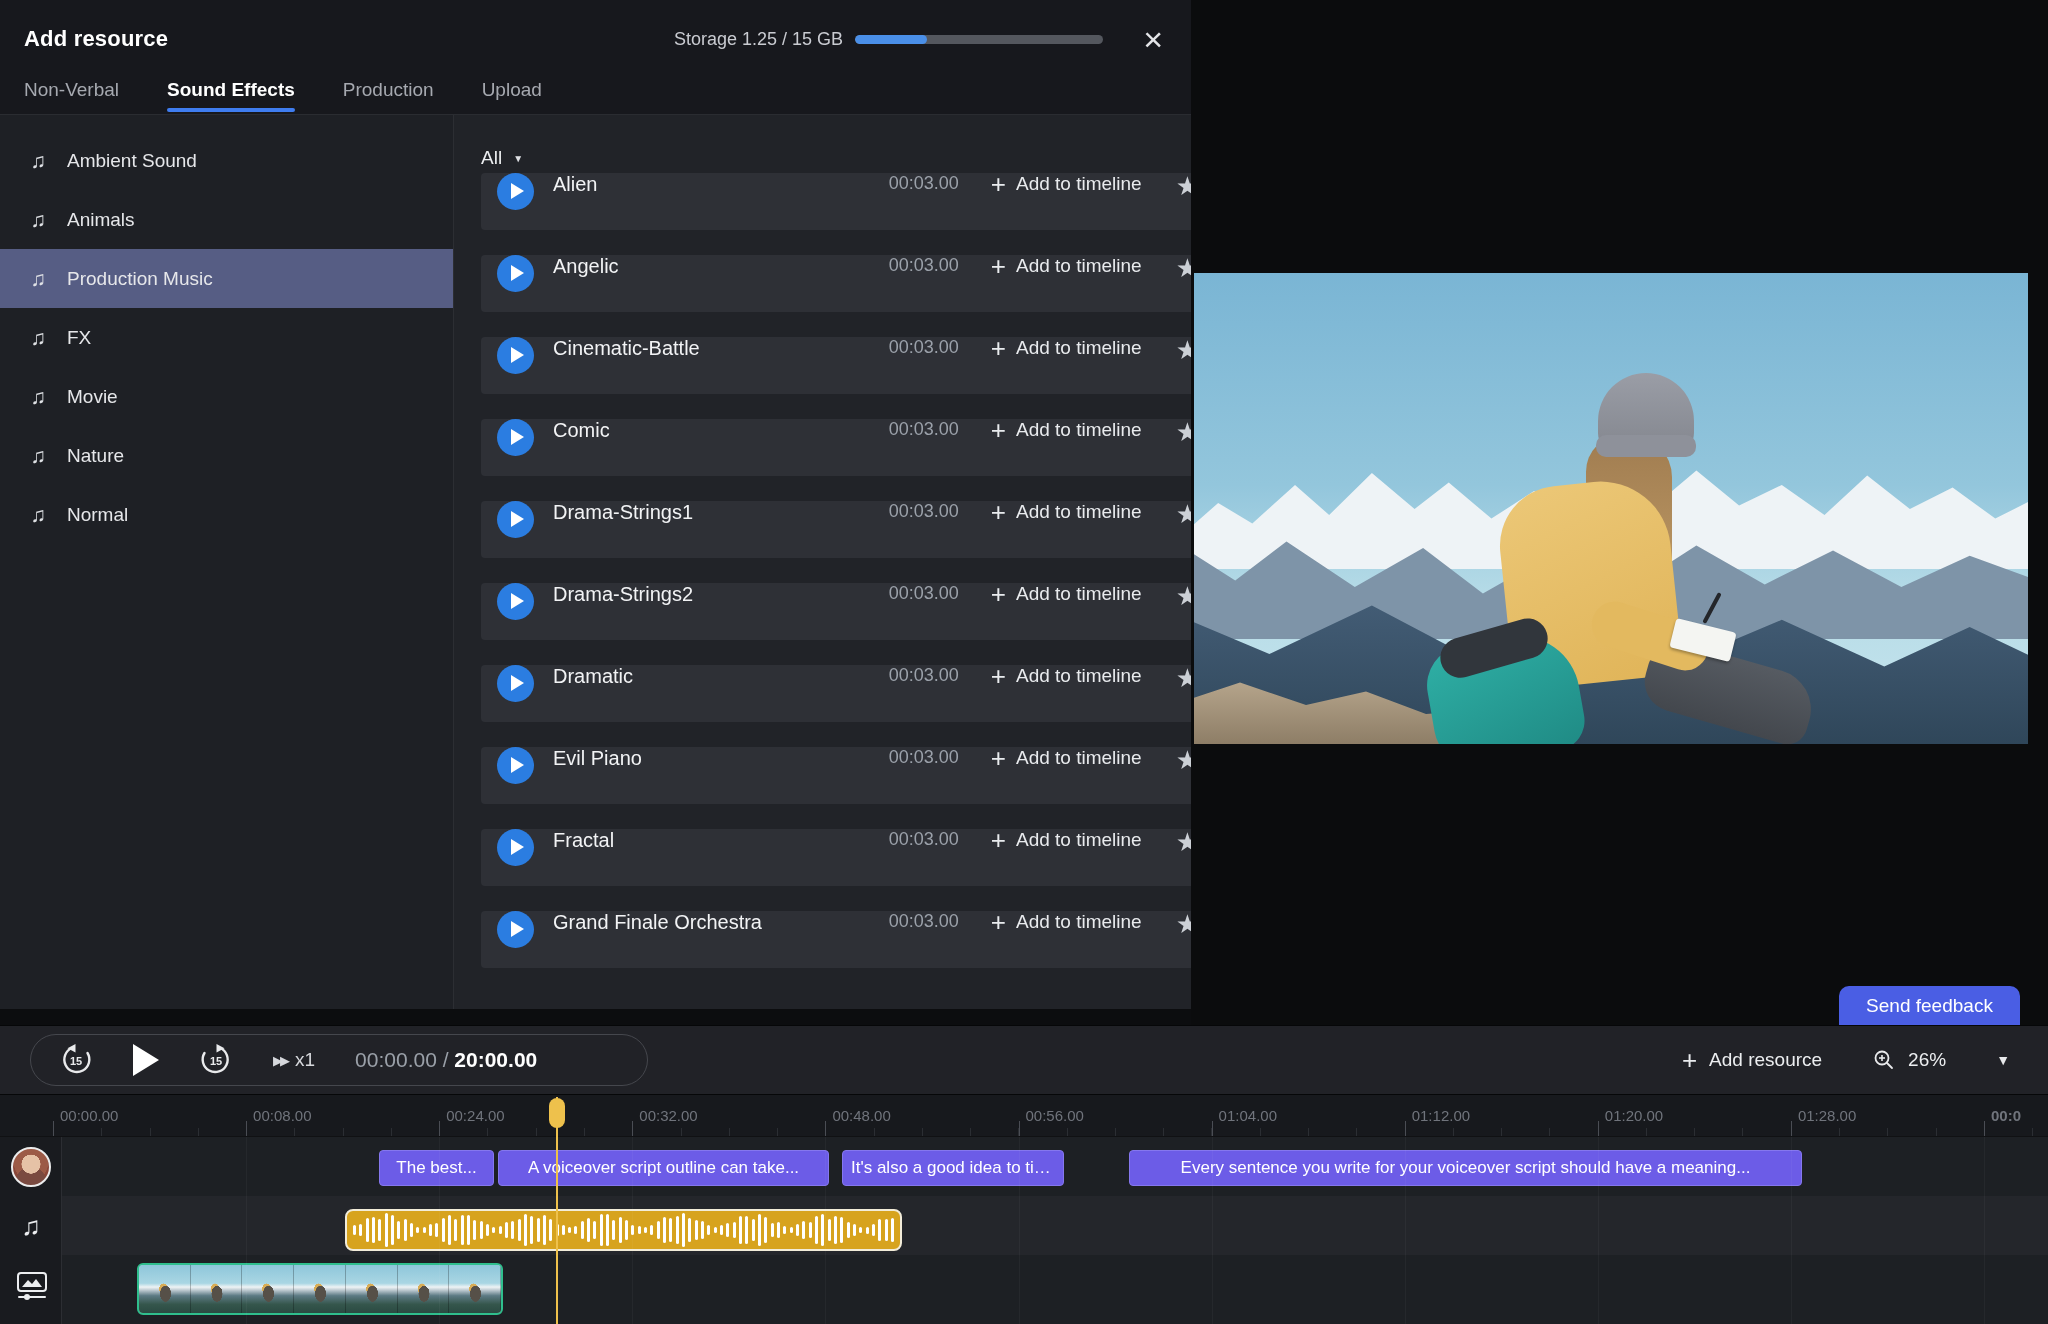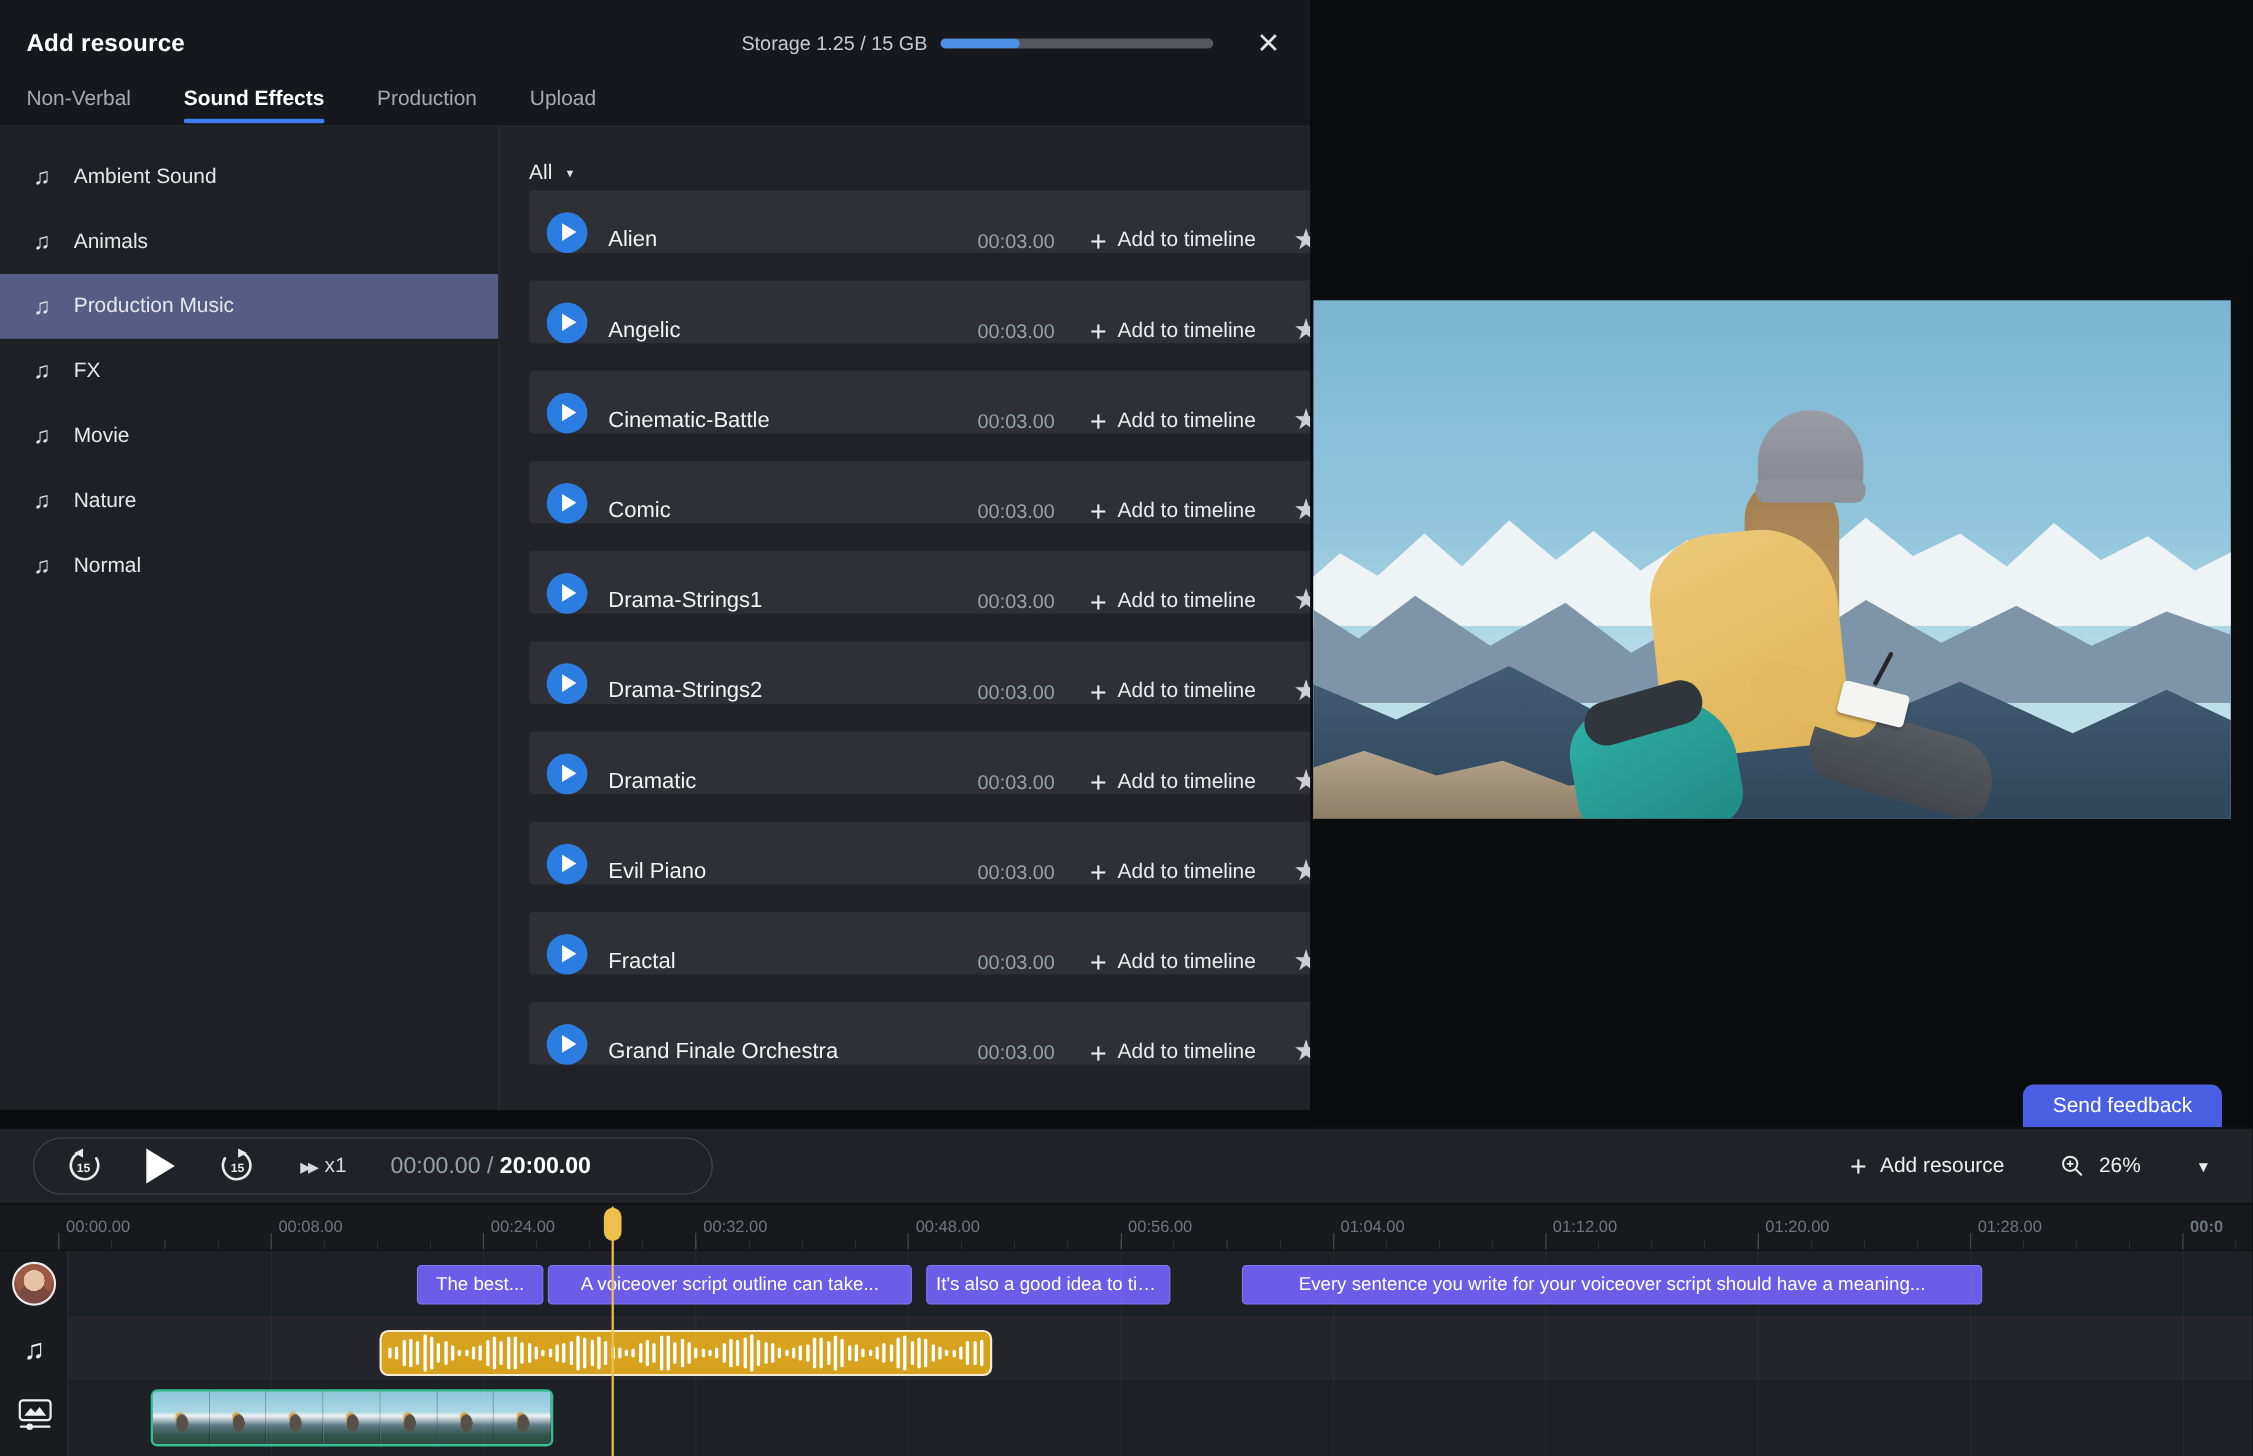--- a/index.html
+++ b/index.html
@@ -29,21 +29,21 @@
   .sidebar { width:453px; background:#1e2025; padding-top:16px; flex:none; }
   .side-item { display:flex; align-items:center; height:59px; padding-left:26px; gap:17px; cursor:pointer; }
   .side-item.selected { background:#565d84; }
   .note-icon { font-size:21px; color:#dfe1e5; width:24px; text-align:center; }
   .side-label { font-size:19px; color:#e6e7ea; }
 
   .list-area { flex:1; border-left:1px solid #2c2e33; padding:32px 25px 0 27px; background:#212328; }
   .filter { display:inline-flex; align-items:center; gap:11px; cursor:pointer; margin-bottom:4px; }
   .filter-label { font-size:19px; color:#eceef0; }
   .caret-sm { font-size:10px; color:#dfe1e5; }
-  .sound-row { position:relative; display:flex; align-items:flex-end; width:740px; height:57px; background:#2e3036; border-radius:4px; margin-bottom:25px; padding:0 22px 0 16px; }
+  .sound-row { position:relative; display:flex; align-items:flex-start; width:740px; height:57px; background:#2e3036; border-radius:4px; margin-bottom:25px; padding:0 22px 0 16px; }
   .play-btn { width:37px; height:37px; border-radius:50%; background:#2b7de1; border:none; cursor:pointer; position:relative; flex:none; }
   .play-tri { position:absolute; left:14px; top:10px; width:0; height:0; border-left:13px solid #fff; border-top:8.5px solid transparent; border-bottom:8.5px solid transparent; }
   .sname { margin-left:19px; font-size:20px; color:#f2f3f5; flex:1; }
   .dur { font-size:18px; color:#9ba1aa; margin-right:32px; }
   .add-btn { display:flex; align-items:center; gap:10px; background:none; border:none; color:#e9ebee; font-size:19px; cursor:pointer; margin-right:34px; font-family:inherit; }
   .plus-ic { font-size:26px; font-weight:300; line-height:20px; color:#e9ebee; }
   .star-btn { background:none; border:none; font-size:26px; color:#ccd0d6; cursor:pointer; line-height:26px; }
 
   
   .preview { position:relative; flex:1; height:1025px; background:#0b0c0d; }

